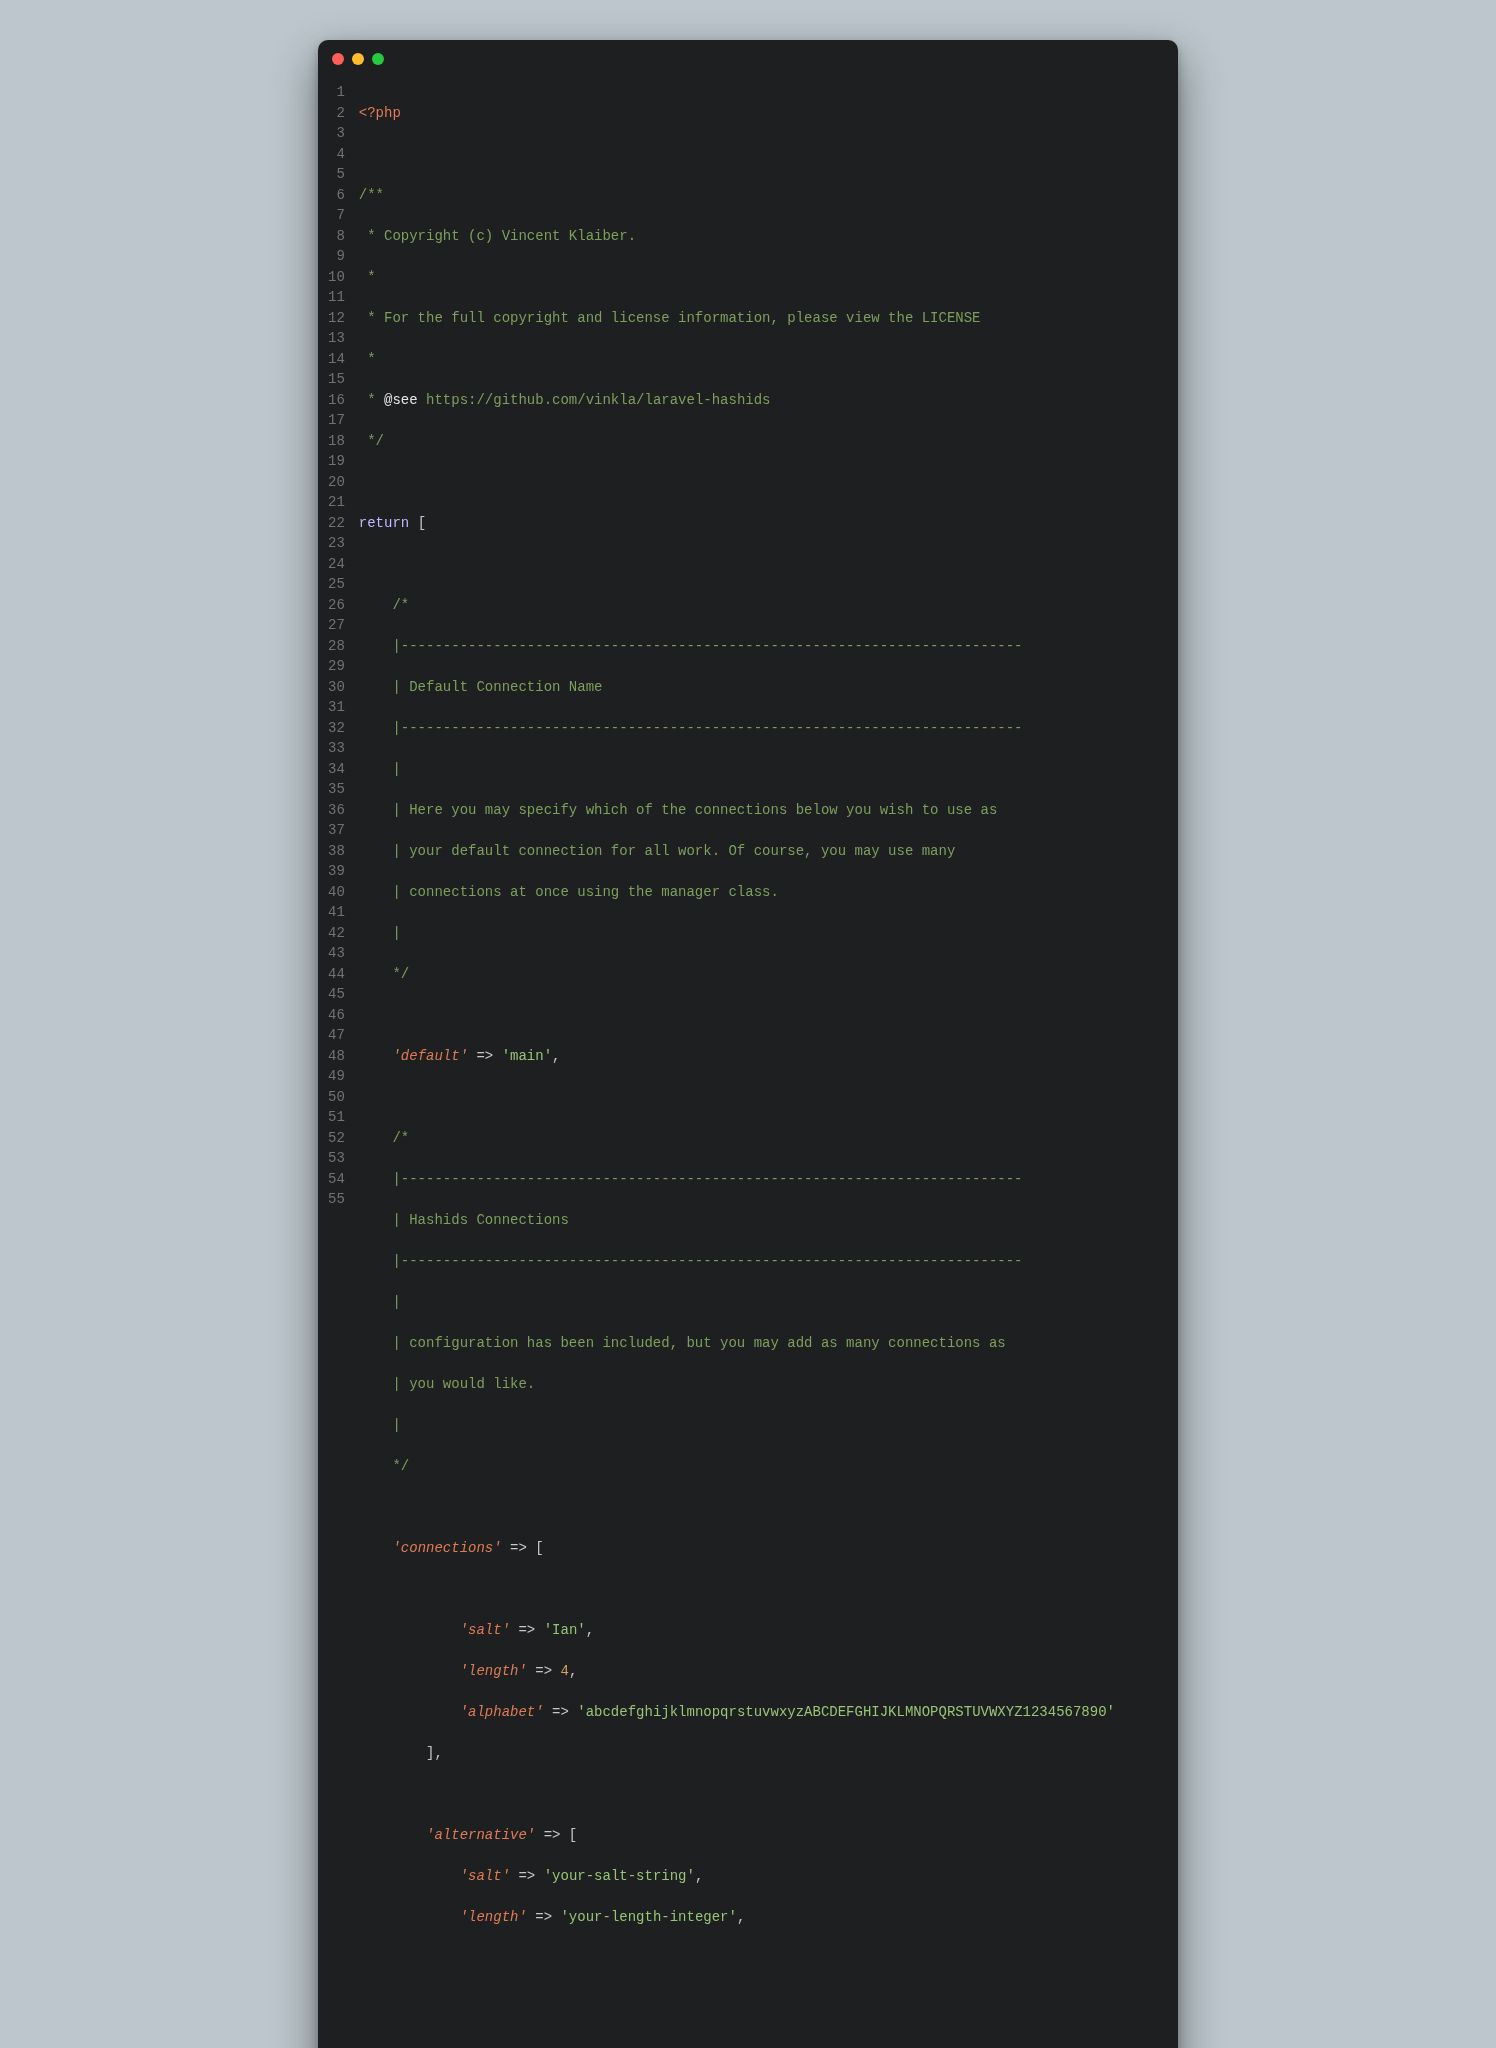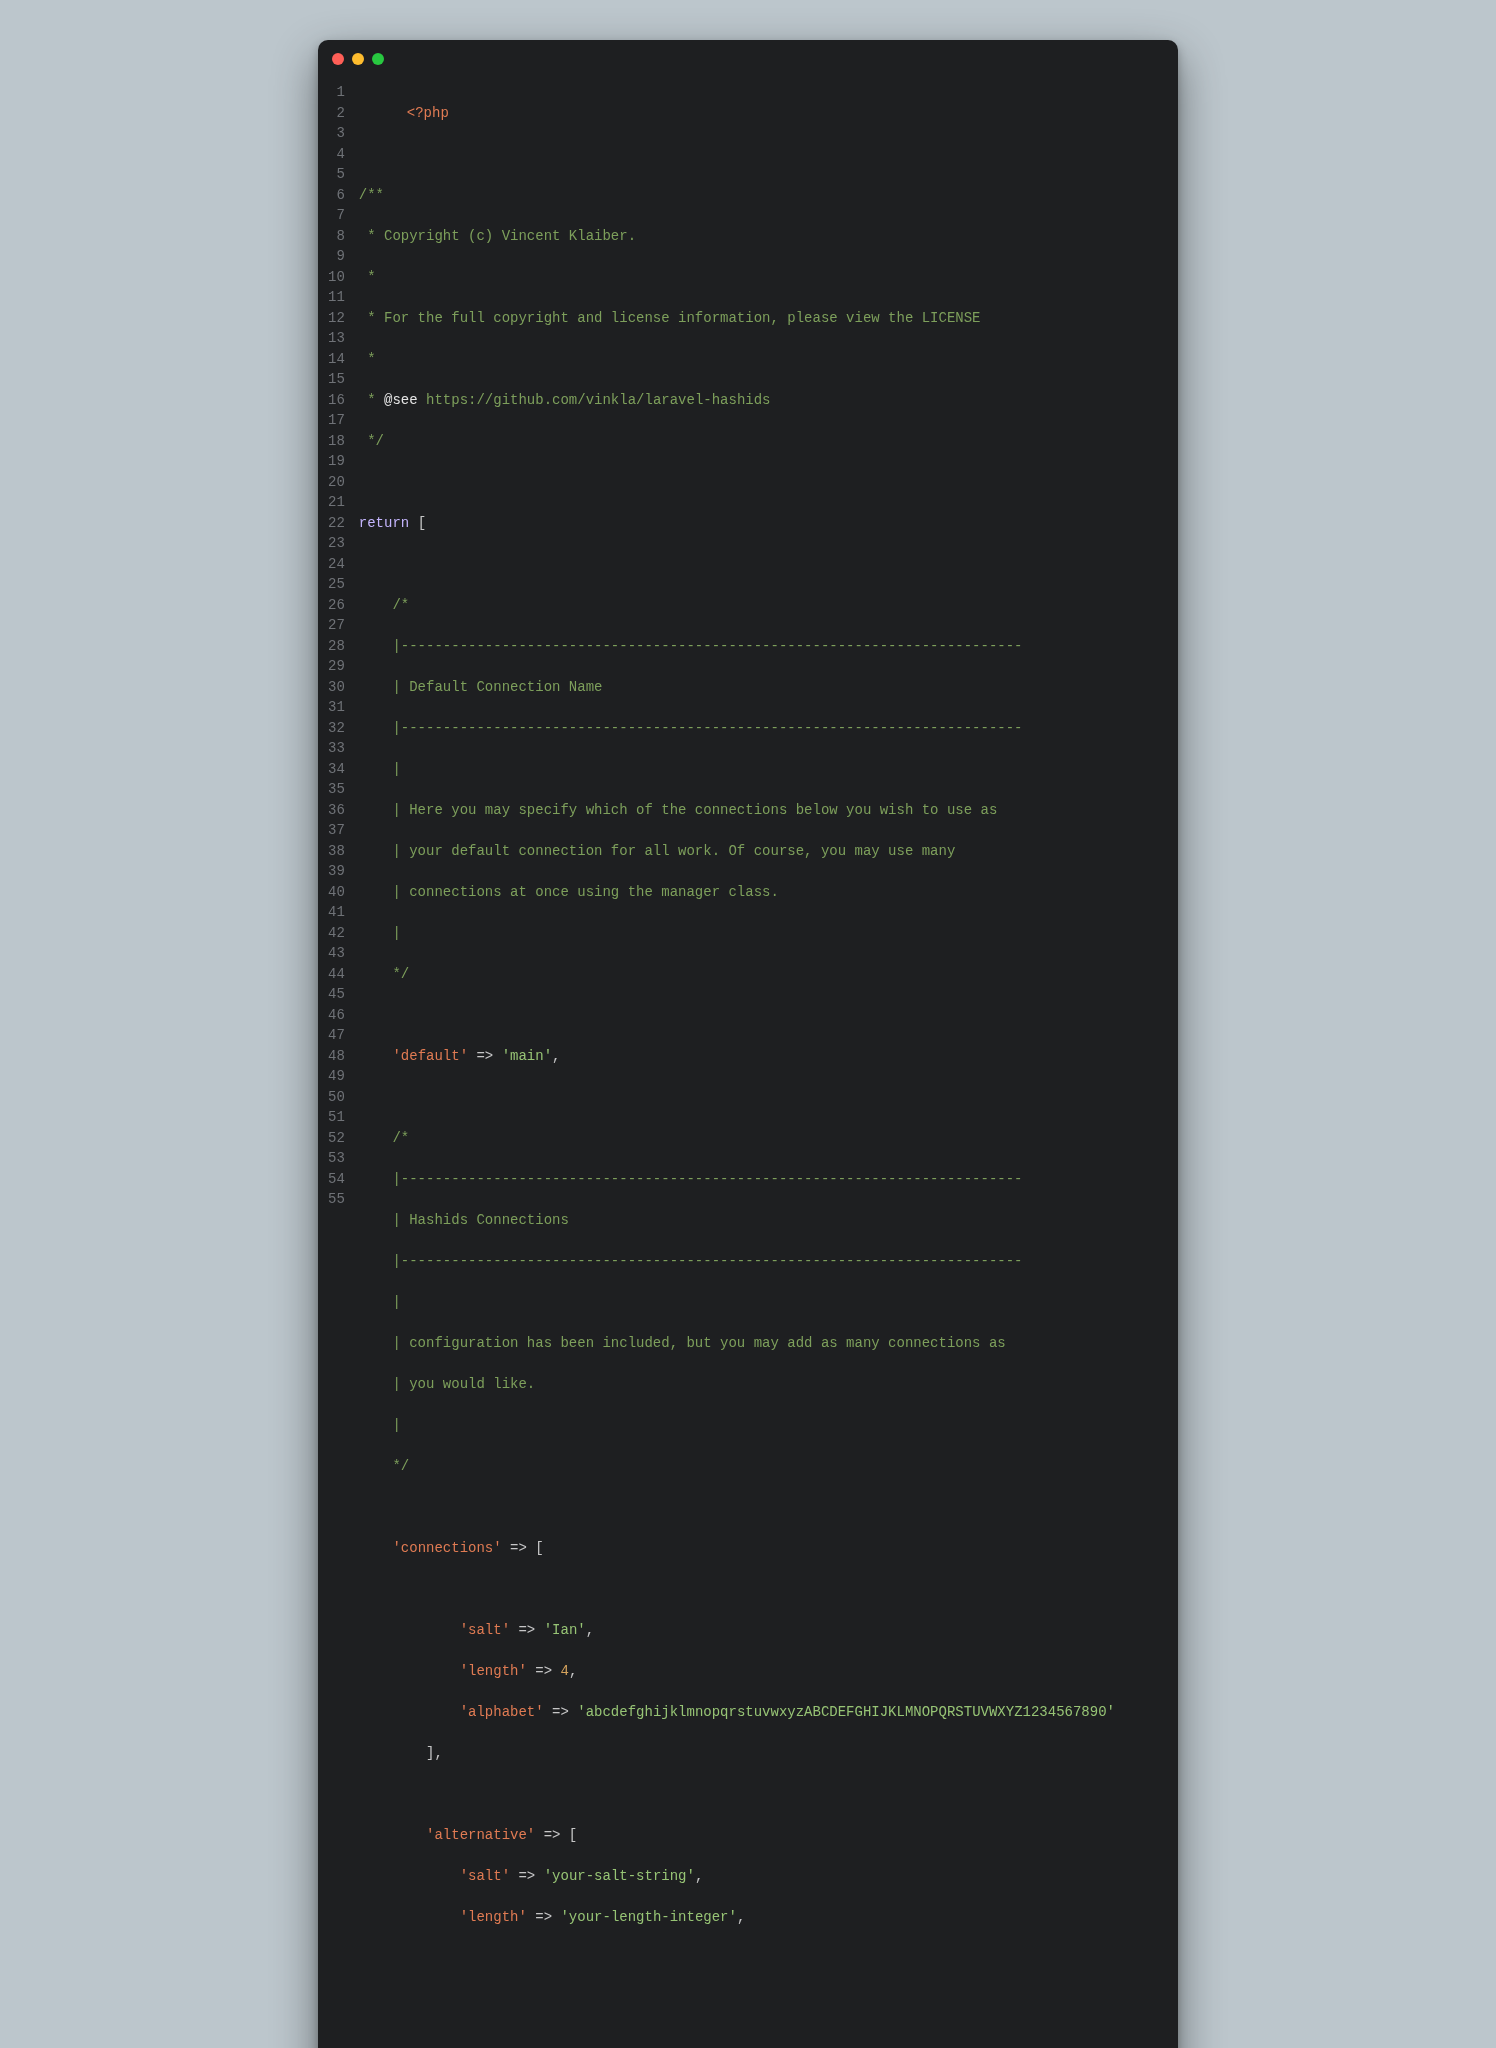--- a/index.html
+++ b/index.html
@@ -49,26 +49,26 @@
   }
   .code {
     flex: 1 1 auto;
     color: #c6c6c7;
     padding-right: 16px;
   }
   .ln { display:block; height:20.5px; }
   .cl { display:block; height:20.5px; }
 
   
-  .t-tag     { color: #e07b53; margin-left: 48px; }           
+  .t-tag     { color: #e07b53; }           
   .t-comment { color: #7d9f5b; font-style: normal; } 
   .t-doctag  { color: #e5e5e5; }           
   .t-keyword { color: #c4b5fd; }           
   .t-punct   { color: #c6c6c7; }           
-  .t-key     { color: #e07b53; }           
+  .t-key     { color: #e07b53; font-style: italic; }           
   .t-string  { color: #97c475; }           
   .t-number  { color: #d5a35d; }           
 </style>
 </head>
 <body>
 
 <div class="frame">
   <div class="titlebar">
     <div class="dot red"></div>
     <div class="dot yellow"></div>

